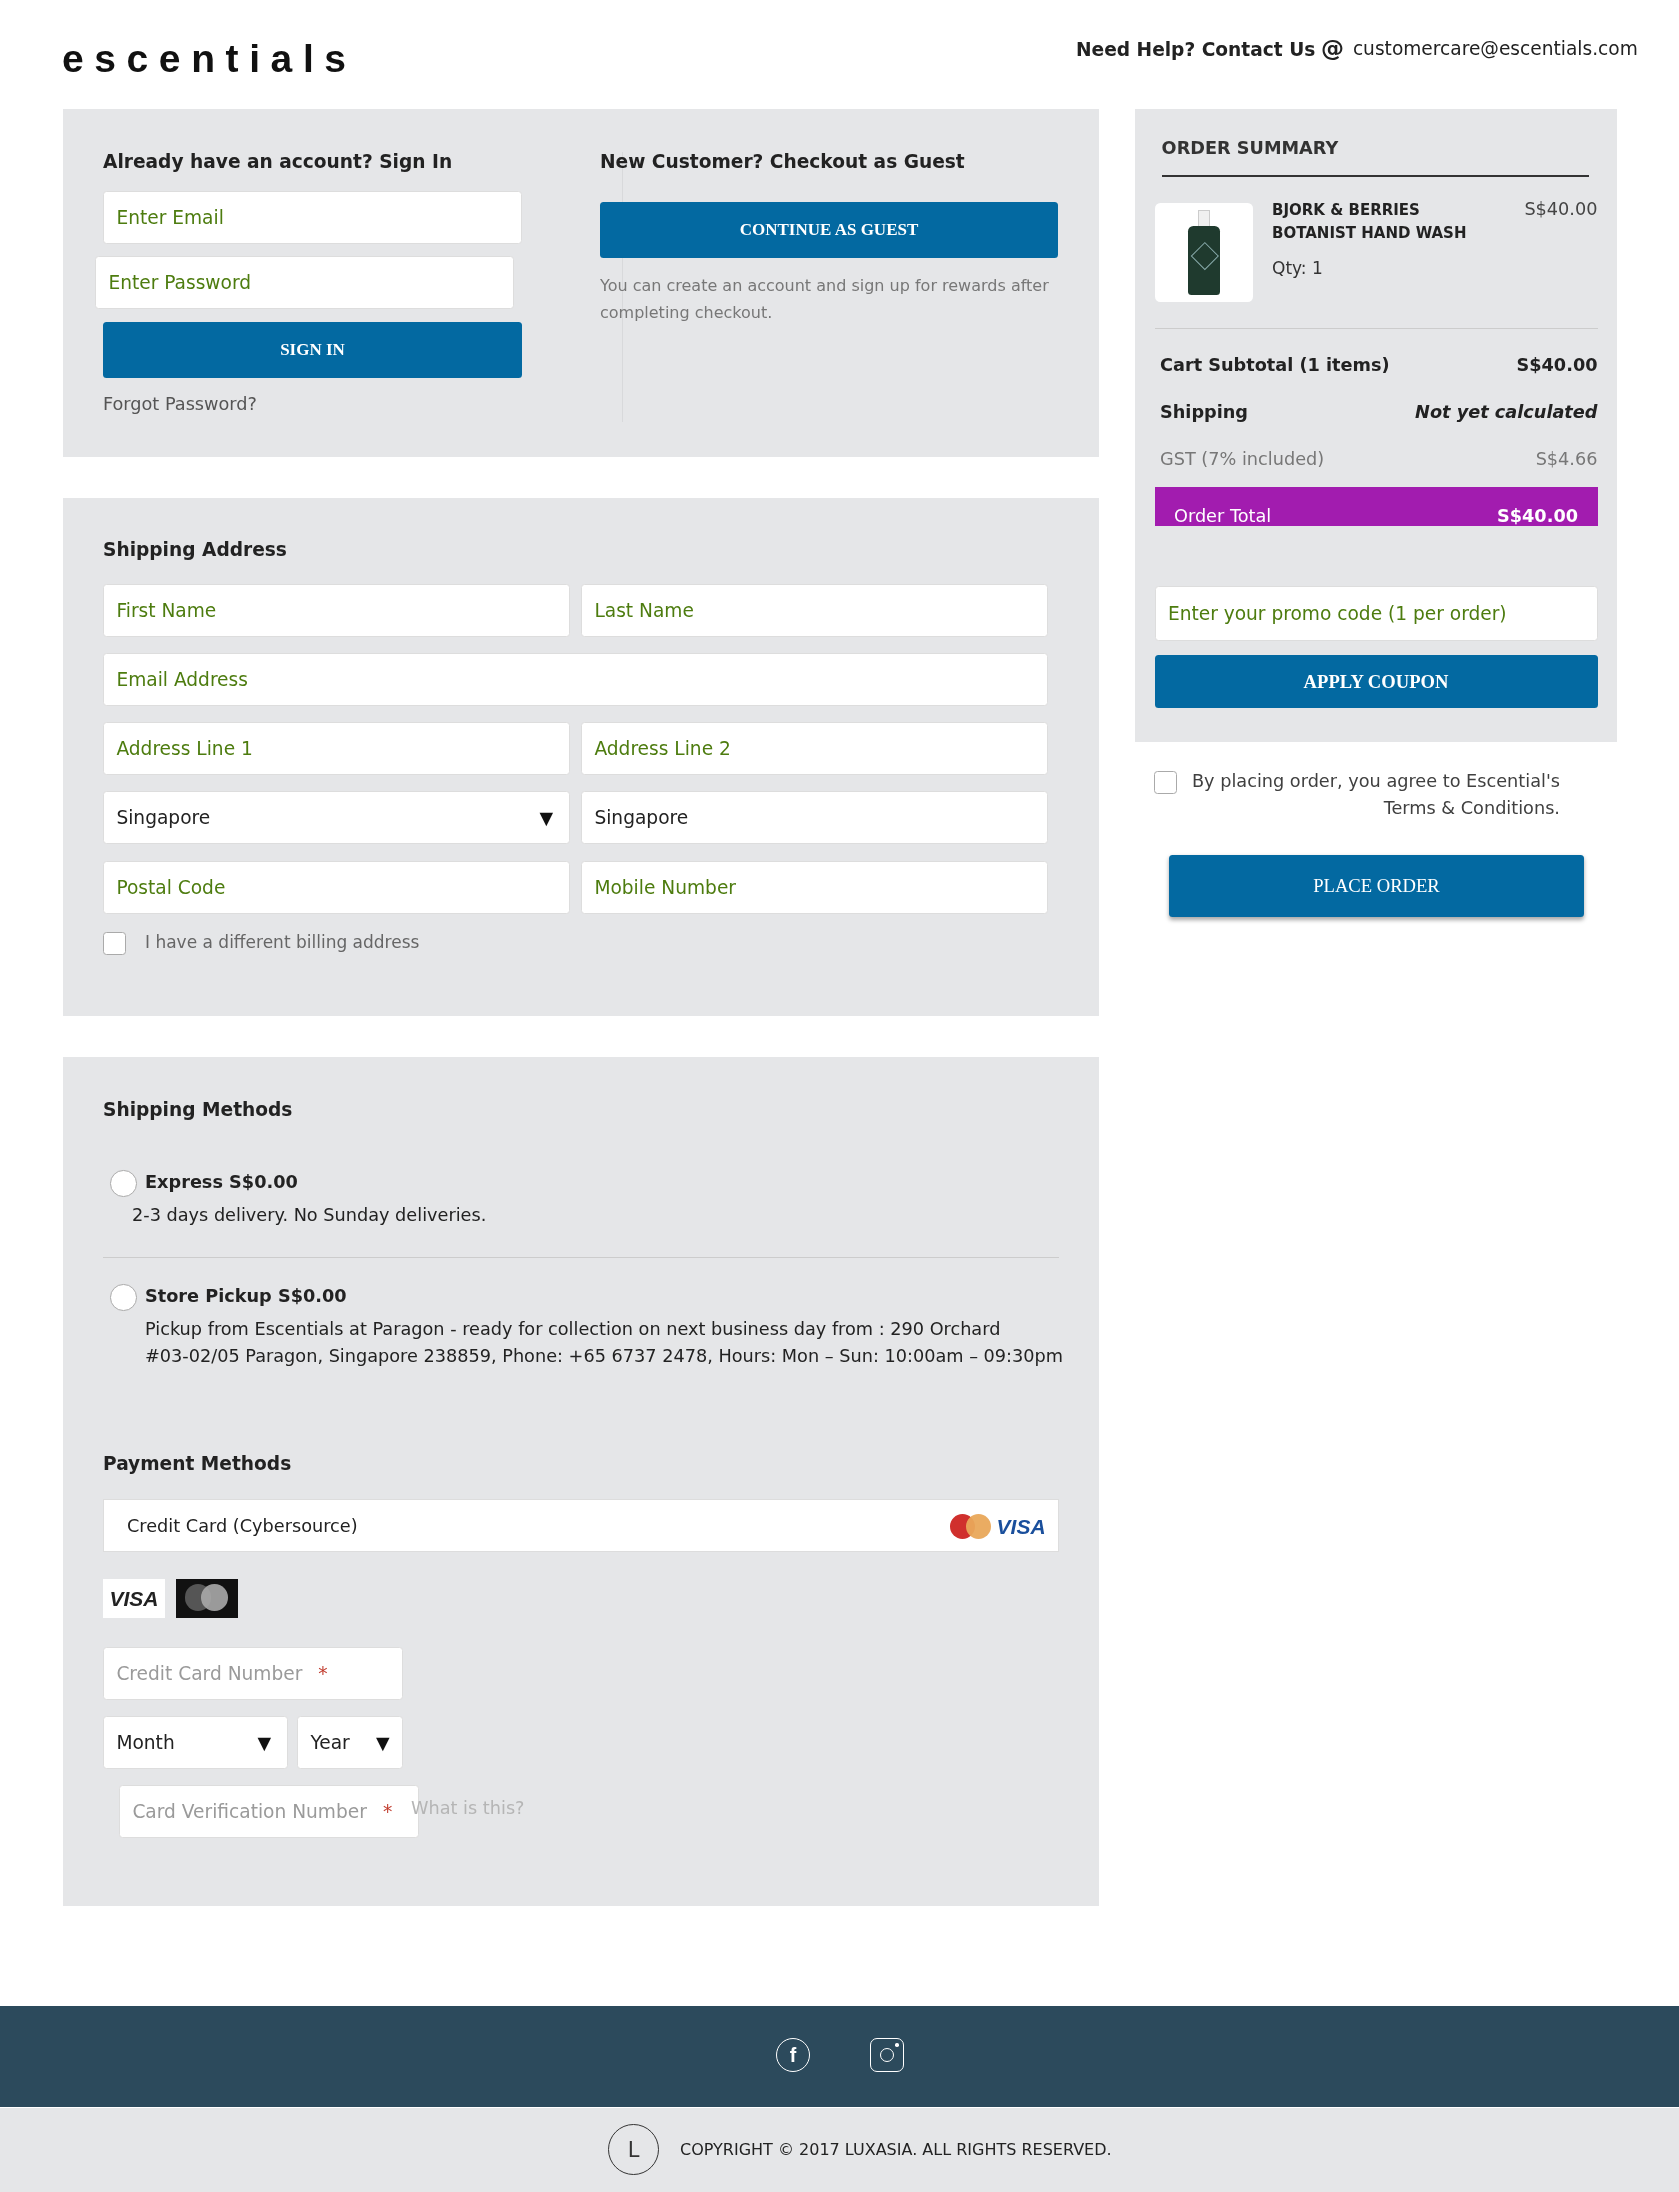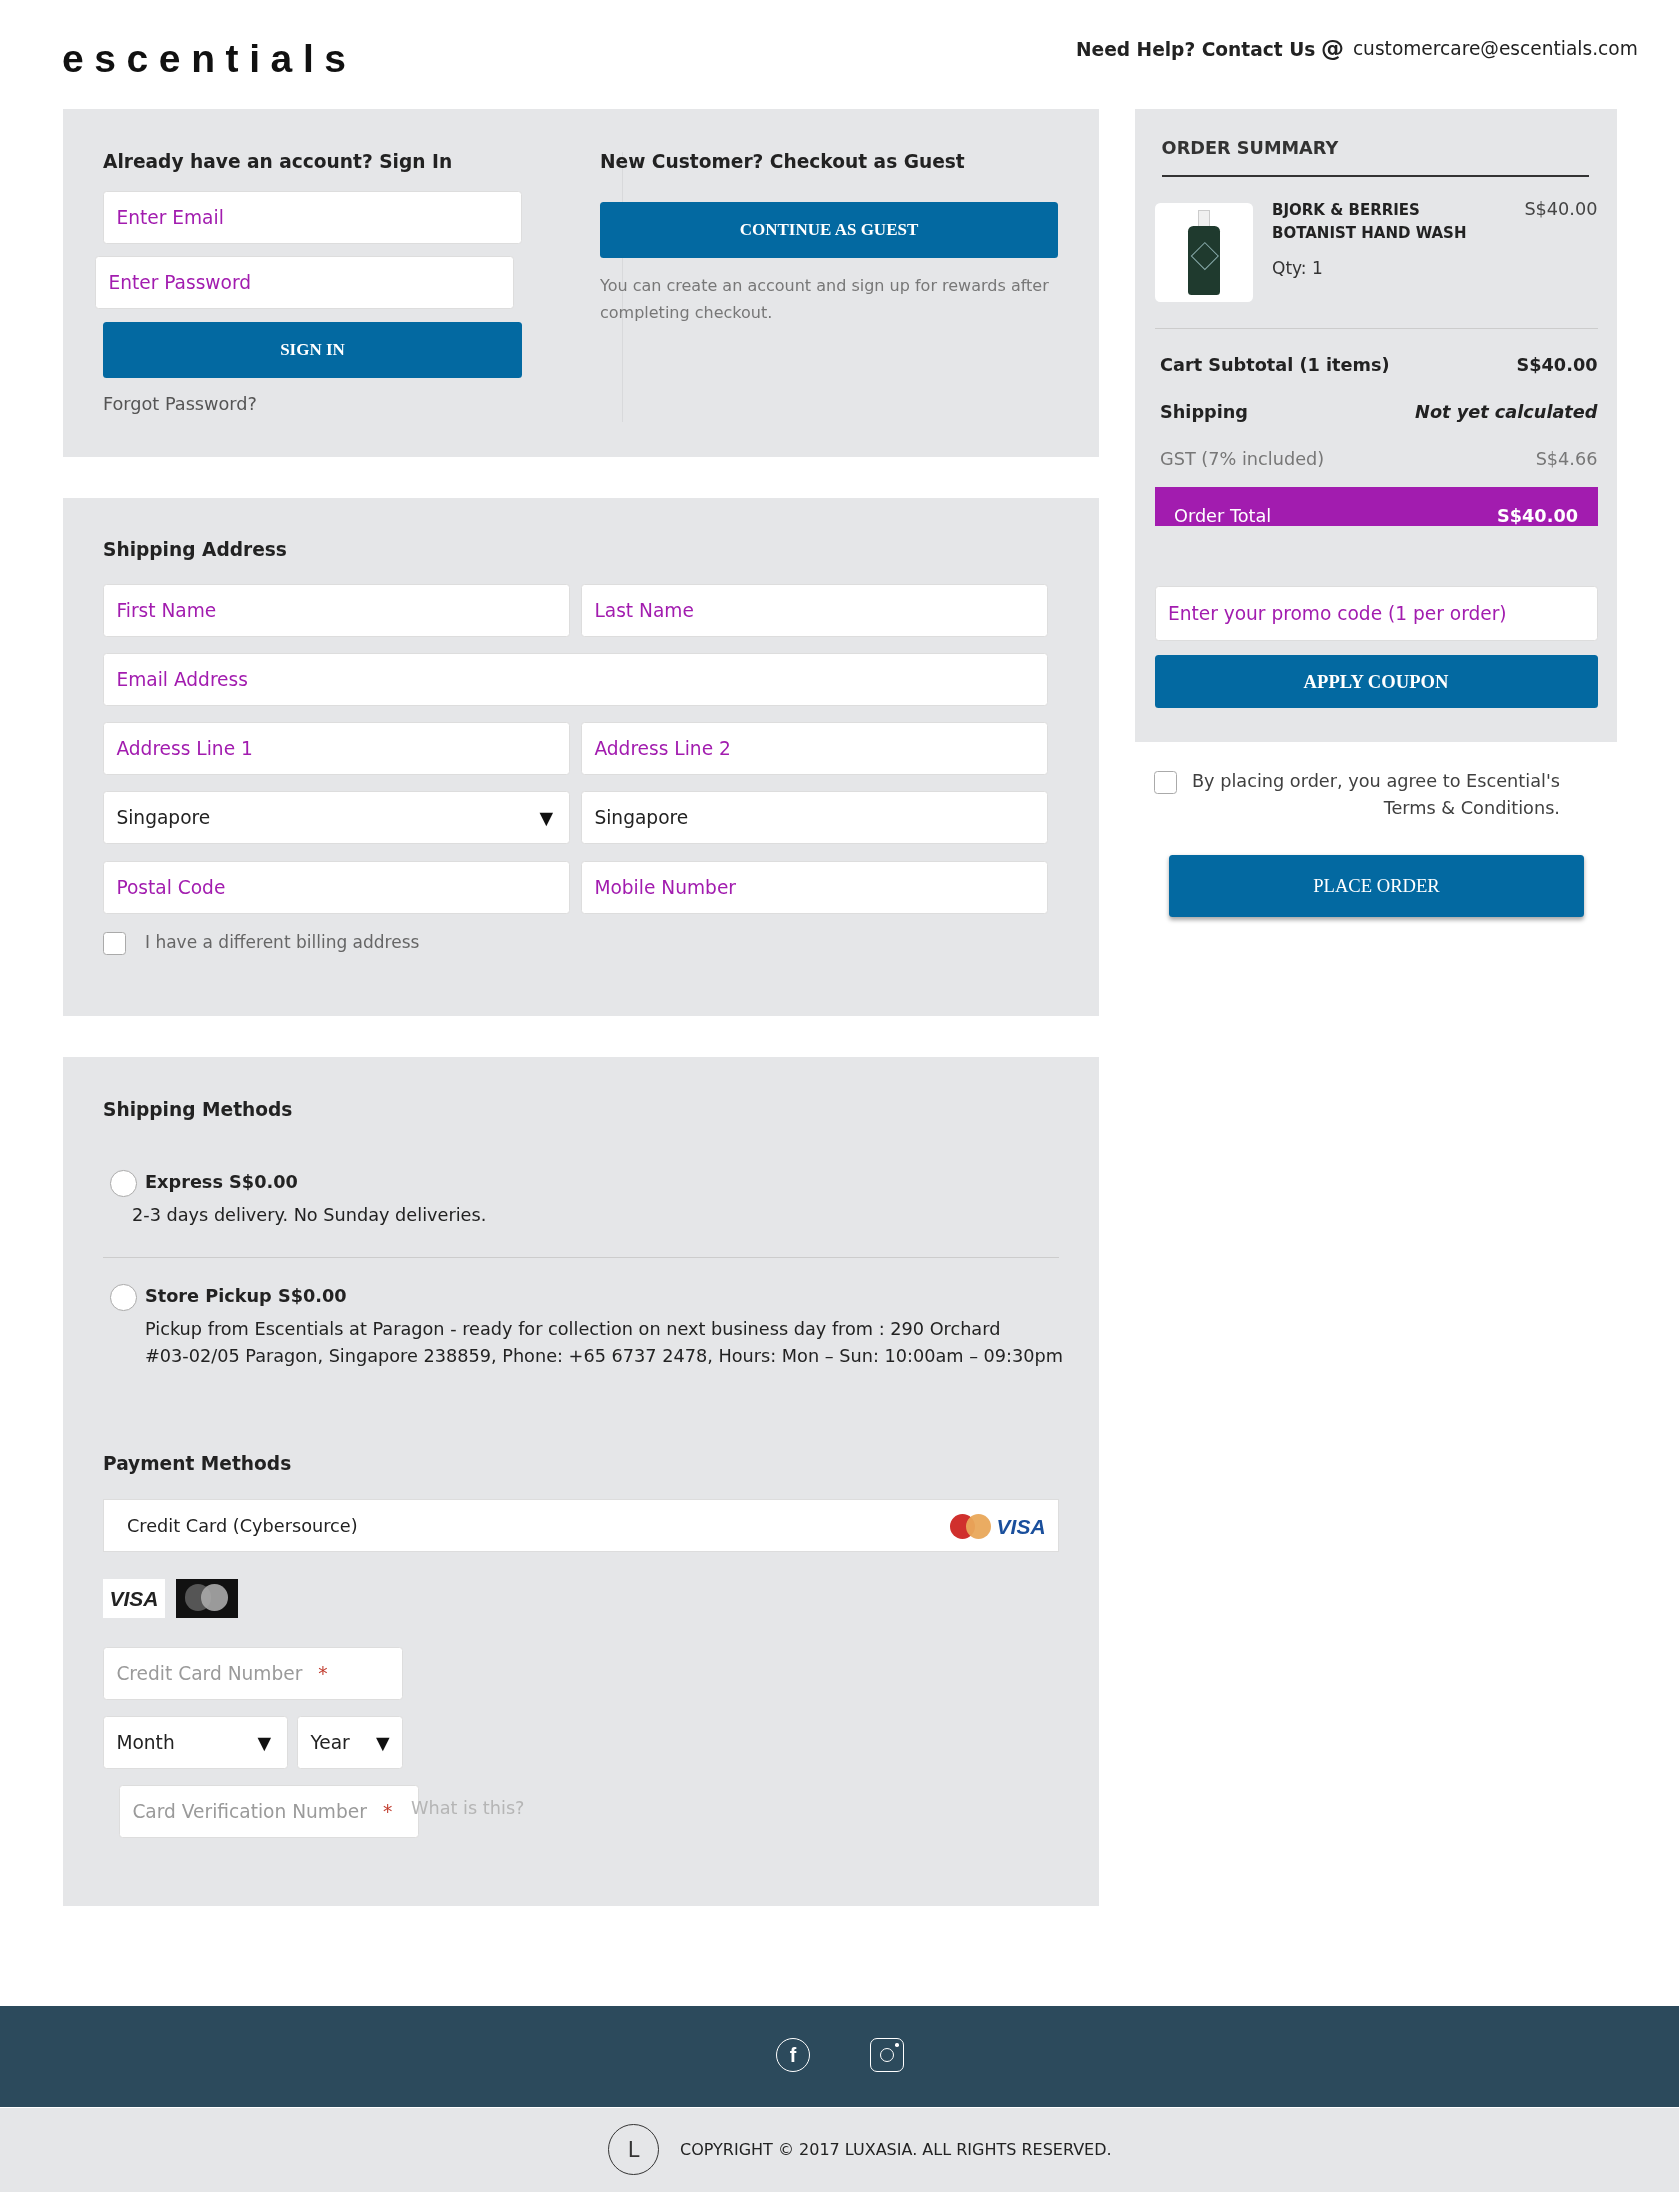--- a/index.html
+++ b/index.html
@@ -10,21 +10,21 @@
   .logo { position: absolute; left: 62px; top: 39px; font-family: "Liberation Sans", sans-serif; font-weight: bold; font-size: 39px; letter-spacing: 10.6px; color: #111; line-height: 1; }
   .help { position: absolute; left: 1076px; top: 39px; font-size: 18.6px; font-weight: bold; color: #222; }
   .email-wrap { position: absolute; left: 1321px; top: 35px; display: flex; align-items: center; font-size: 18.6px; color: #222; }
   .at-icon { font-size: 23px; font-weight: bold; margin-right: 8.9px; }
 
   .panel { position: absolute; background: #e5e6e8; }
 
   
   #signin-panel { left: 63px; top: 109px; width: 1036px; height: 348px; }
   .h-bold { font-size: 18.6px; font-weight: bold; color: #222; }
-  .input { background: #fff; border: 0.9px solid #ddd; border-radius: 3.5px; height: 53px; display: flex; align-items: center; padding-left: 12.4px; font-size: 18.6px; color: #a21caf; position: absolute; }
+  .input { background: #fff; border: 0.9px solid #ddd; border-radius: 3.5px; height: 53px; display: flex; align-items: center; padding-left: 12.4px; font-size: 18.6px; color: #4d7c0f; position: absolute; }
   .btn { position: absolute; background: #0369a1; color: #fff; border-radius: 3.5px; display: flex; align-items: center; justify-content: center; font-weight: bold; font-size: 17px; cursor: pointer; font-family: Liberation Serif, serif; }
   .vdivider { position: absolute; left: 559px; top: 43px; width: 0.9px; height: 270px; background: #d8d9db; }
   .muted { color: #777; font-size: 16px; line-height: 26.6px; }
 
   
   #summary-panel { left: 1135px; top: 109px; width: 482px; height: 633px; }
   .sum-title { position: absolute; left: 26.6px; top: 29px; font-size: 17.7px; font-weight: bold; color: #333; }
   .sum-rule { position: absolute; left: 26.6px; top: 66px; width: 427px; height: 1.8px; background: #333; }
   .prod-img { position: absolute; left: 19.5px; top: 94px; width: 98px; height: 99px; background: #fff; border-radius: 5.3px; display: flex; justify-content: center; align-items: flex-end; padding-bottom: 7px; }
   .bottle-pump { position: absolute; left: 43px; top: 7px; width: 12.4px; height: 19.5px; background: #f0f0f0; border: 0.9px solid #ccc; }

